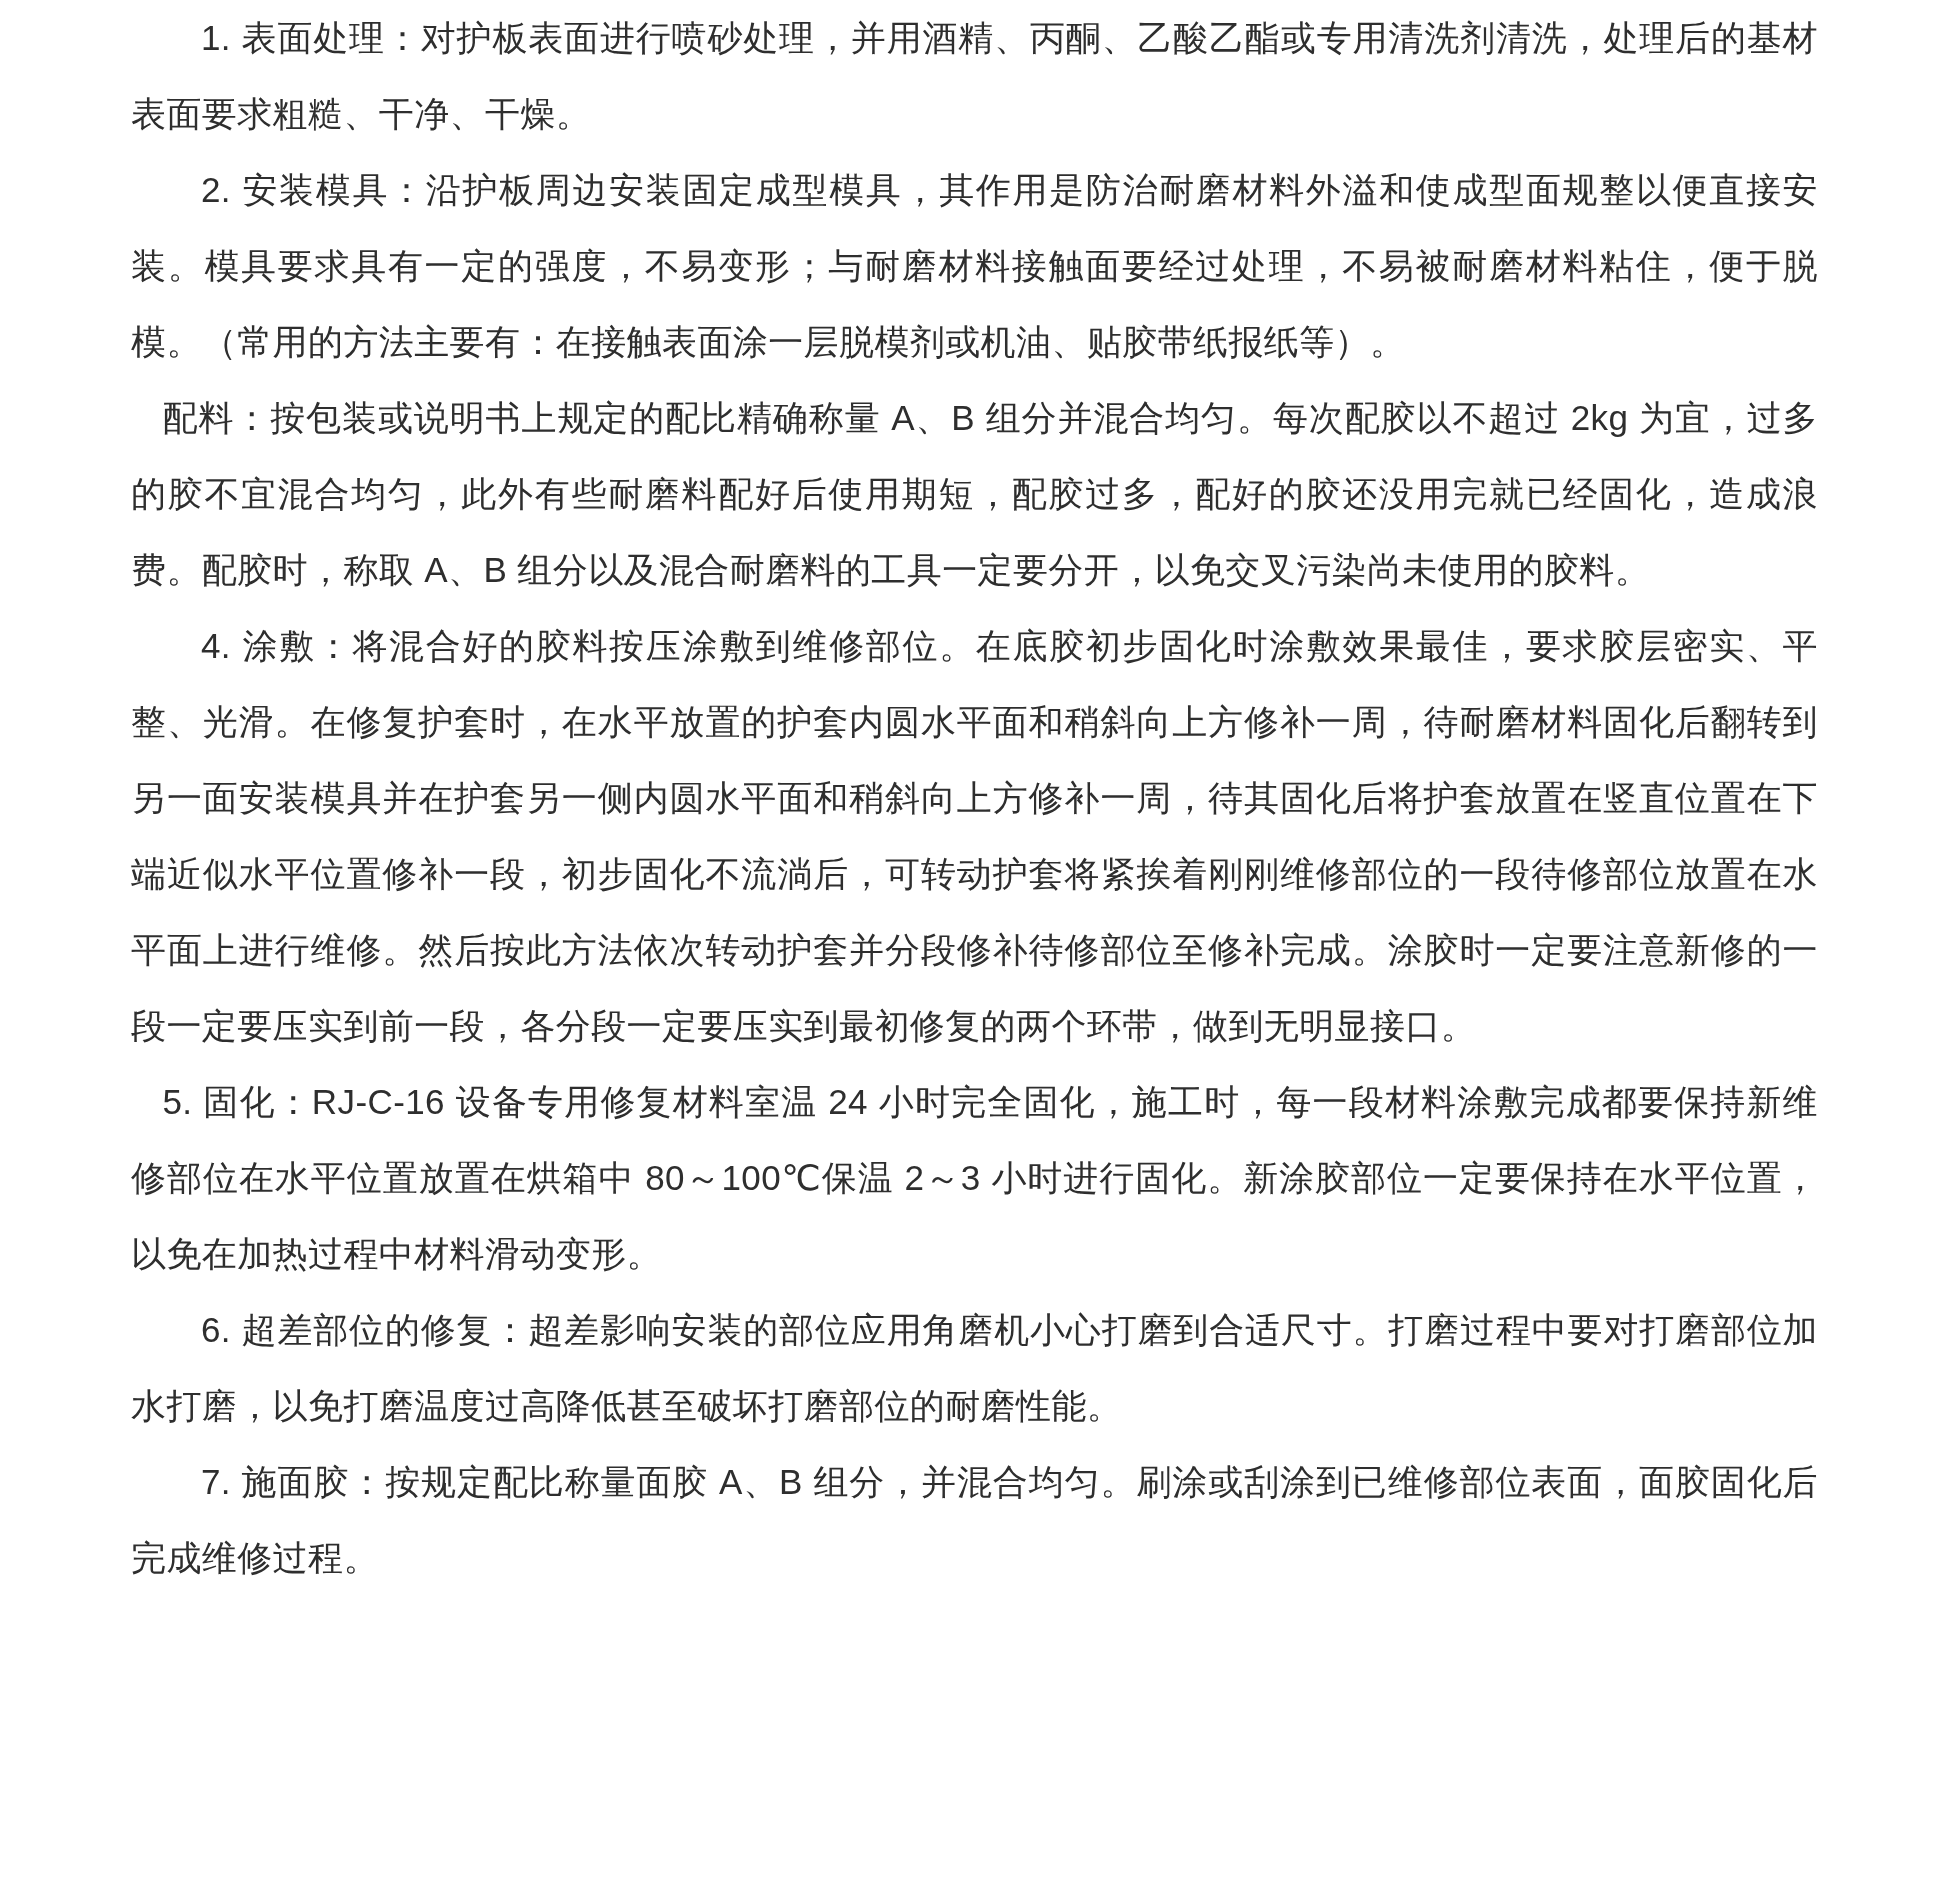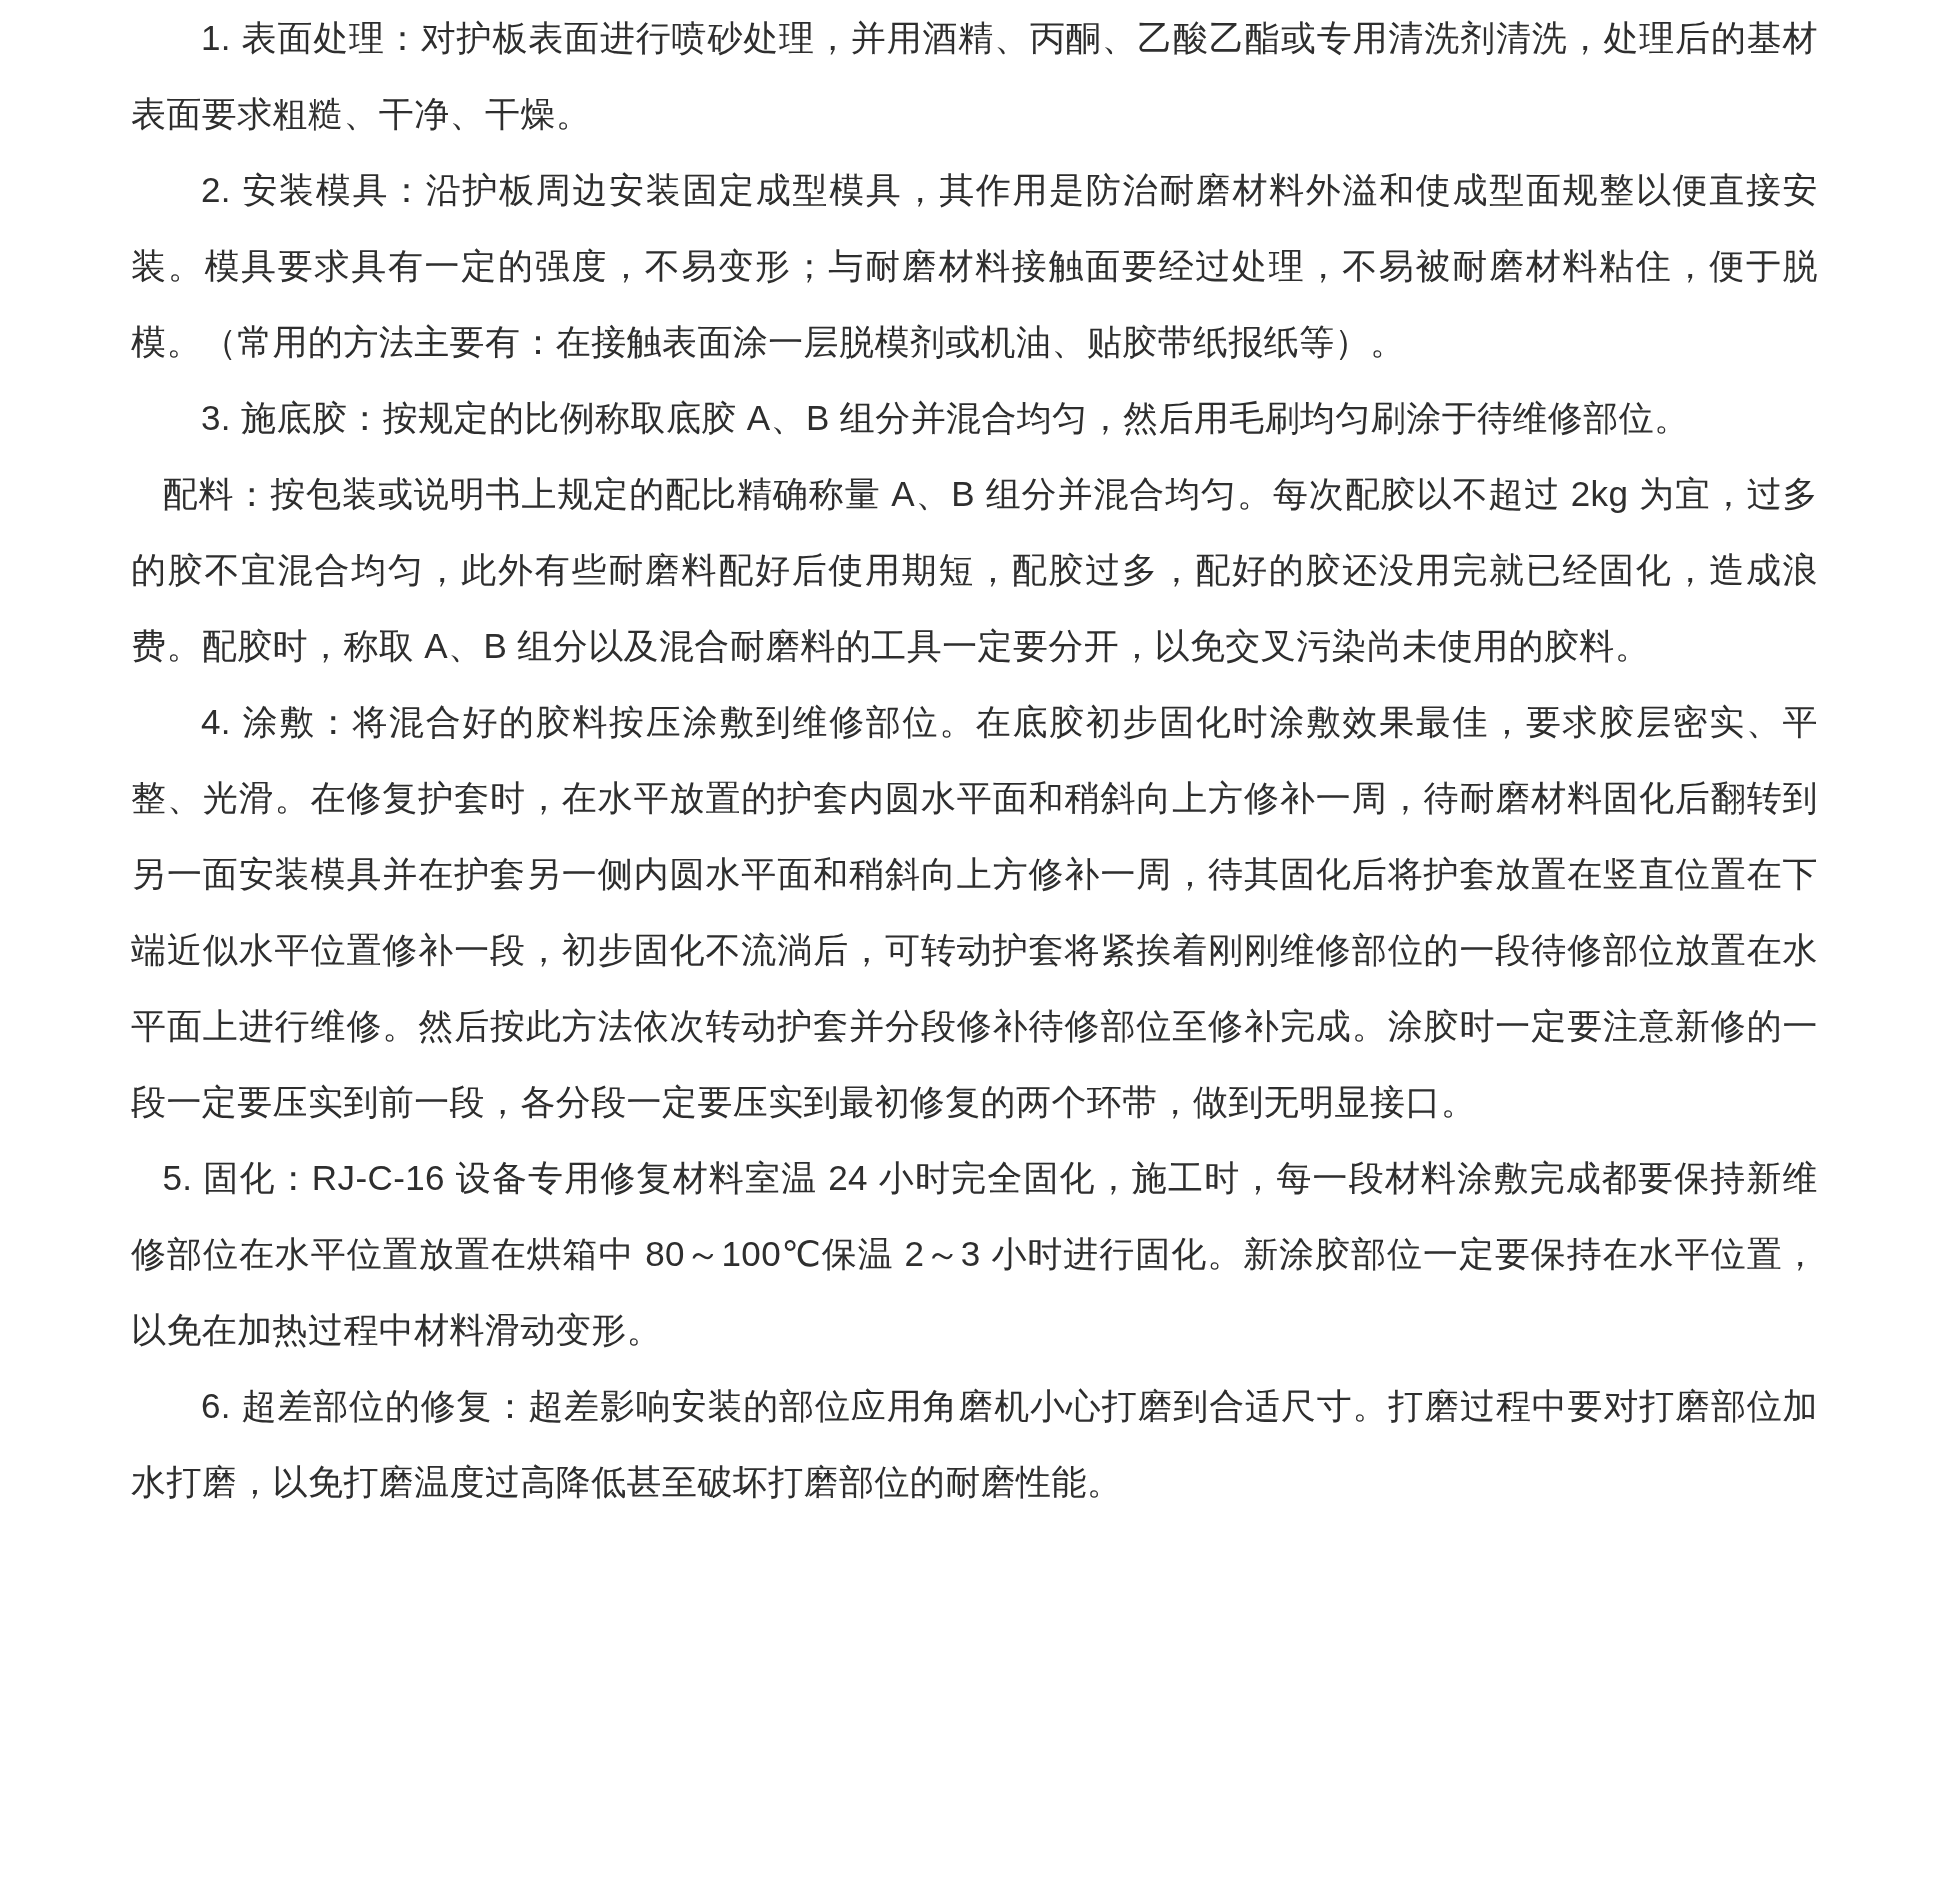--- a/index.html
+++ b/index.html
@@ -33,19 +33,19 @@
   .indent-0 { text-indent: 0; }
   .indent-1 { text-indent: 0.9em; }
   .indent-2 { text-indent: 2em; }
 </style>
 </head>
 <body>
 
 <div class="page">
   <p class="indent-2">1. 表面处理：对护板表面进行喷砂处理，并用酒精、丙酮、乙酸乙酯或专用清洗剂清洗，处理后的基材表面要求粗糙、干净、干燥。</p>
   <p class="indent-2">2. 安装模具：沿护板周边安装固定成型模具，其作用是防治耐磨材料外溢和使成型面规整以便直接安装。模具要求具有一定的强度，不易变形；与耐磨材料接触面要经过处理，不易被耐磨材料粘住，便于脱模。（常用的方法主要有：在接触表面涂一层脱模剂或机油、贴胶带纸报纸等）。</p>
-  <p class="indent-2">3. 施底胶：按规定的比例称取底胶 A、B 组分并混合均匀，然后用毛刷均匀刷涂于待维修部位。</p>
   <p class="indent-1">配料：按包装或说明书上规定的配比精确称量 A、B 组分并混合均匀。每次配胶以不超过 2kg 为宜，过多的胶不宜混合均匀，此外有些耐磨料配好后使用期短，配胶过多，配好的胶还没用完就已经固化，造成浪费。配胶时，称取 A、B 组分以及混合耐磨料的工具一定要分开，以免交叉污染尚未使用的胶料。</p>
   <p class="indent-2">4. 涂敷：将混合好的胶料按压涂敷到维修部位。在底胶初步固化时涂敷效果最佳，要求胶层密实、平整、光滑。在修复护套时，在水平放置的护套内圆水平面和稍斜向上方修补一周，待耐磨材料固化后翻转到另一面安装模具并在护套另一侧内圆水平面和稍斜向上方修补一周，待其固化后将护套放置在竖直位置在下端近似水平位置修补一段，初步固化不流淌后，可转动护套将紧挨着刚刚维修部位的一段待修部位放置在水平面上进行维修。然后按此方法依次转动护套并分段修补待修部位至修补完成。涂胶时一定要注意新修的一段一定要压实到前一段，各分段一定要压实到最初修复的两个环带，做到无明显接口。</p>
   <p class="indent-1">5. 固化：RJ-C-16 设备专用修复材料室温 24 小时完全固化，施工时，每一段材料涂敷完成都要保持新维修部位在水平位置放置在烘箱中 80～100℃保温 2～3 小时进行固化。新涂胶部位一定要保持在水平位置，以免在加热过程中材料滑动变形。</p>
   <p class="indent-2">6. 超差部位的修复：超差影响安装的部位应用角磨机小心打磨到合适尺寸。打磨过程中要对打磨部位加水打磨，以免打磨温度过高降低甚至破坏打磨部位的耐磨性能。</p>
+  <p class="indent-2">7. 施面胶：按规定配比称量面胶 A、B 组分，并混合均匀。刷涂或刮涂到已维修部位表面，面胶固化后完成维修过程。</p>
 </div>
 
 
 </body></html>

